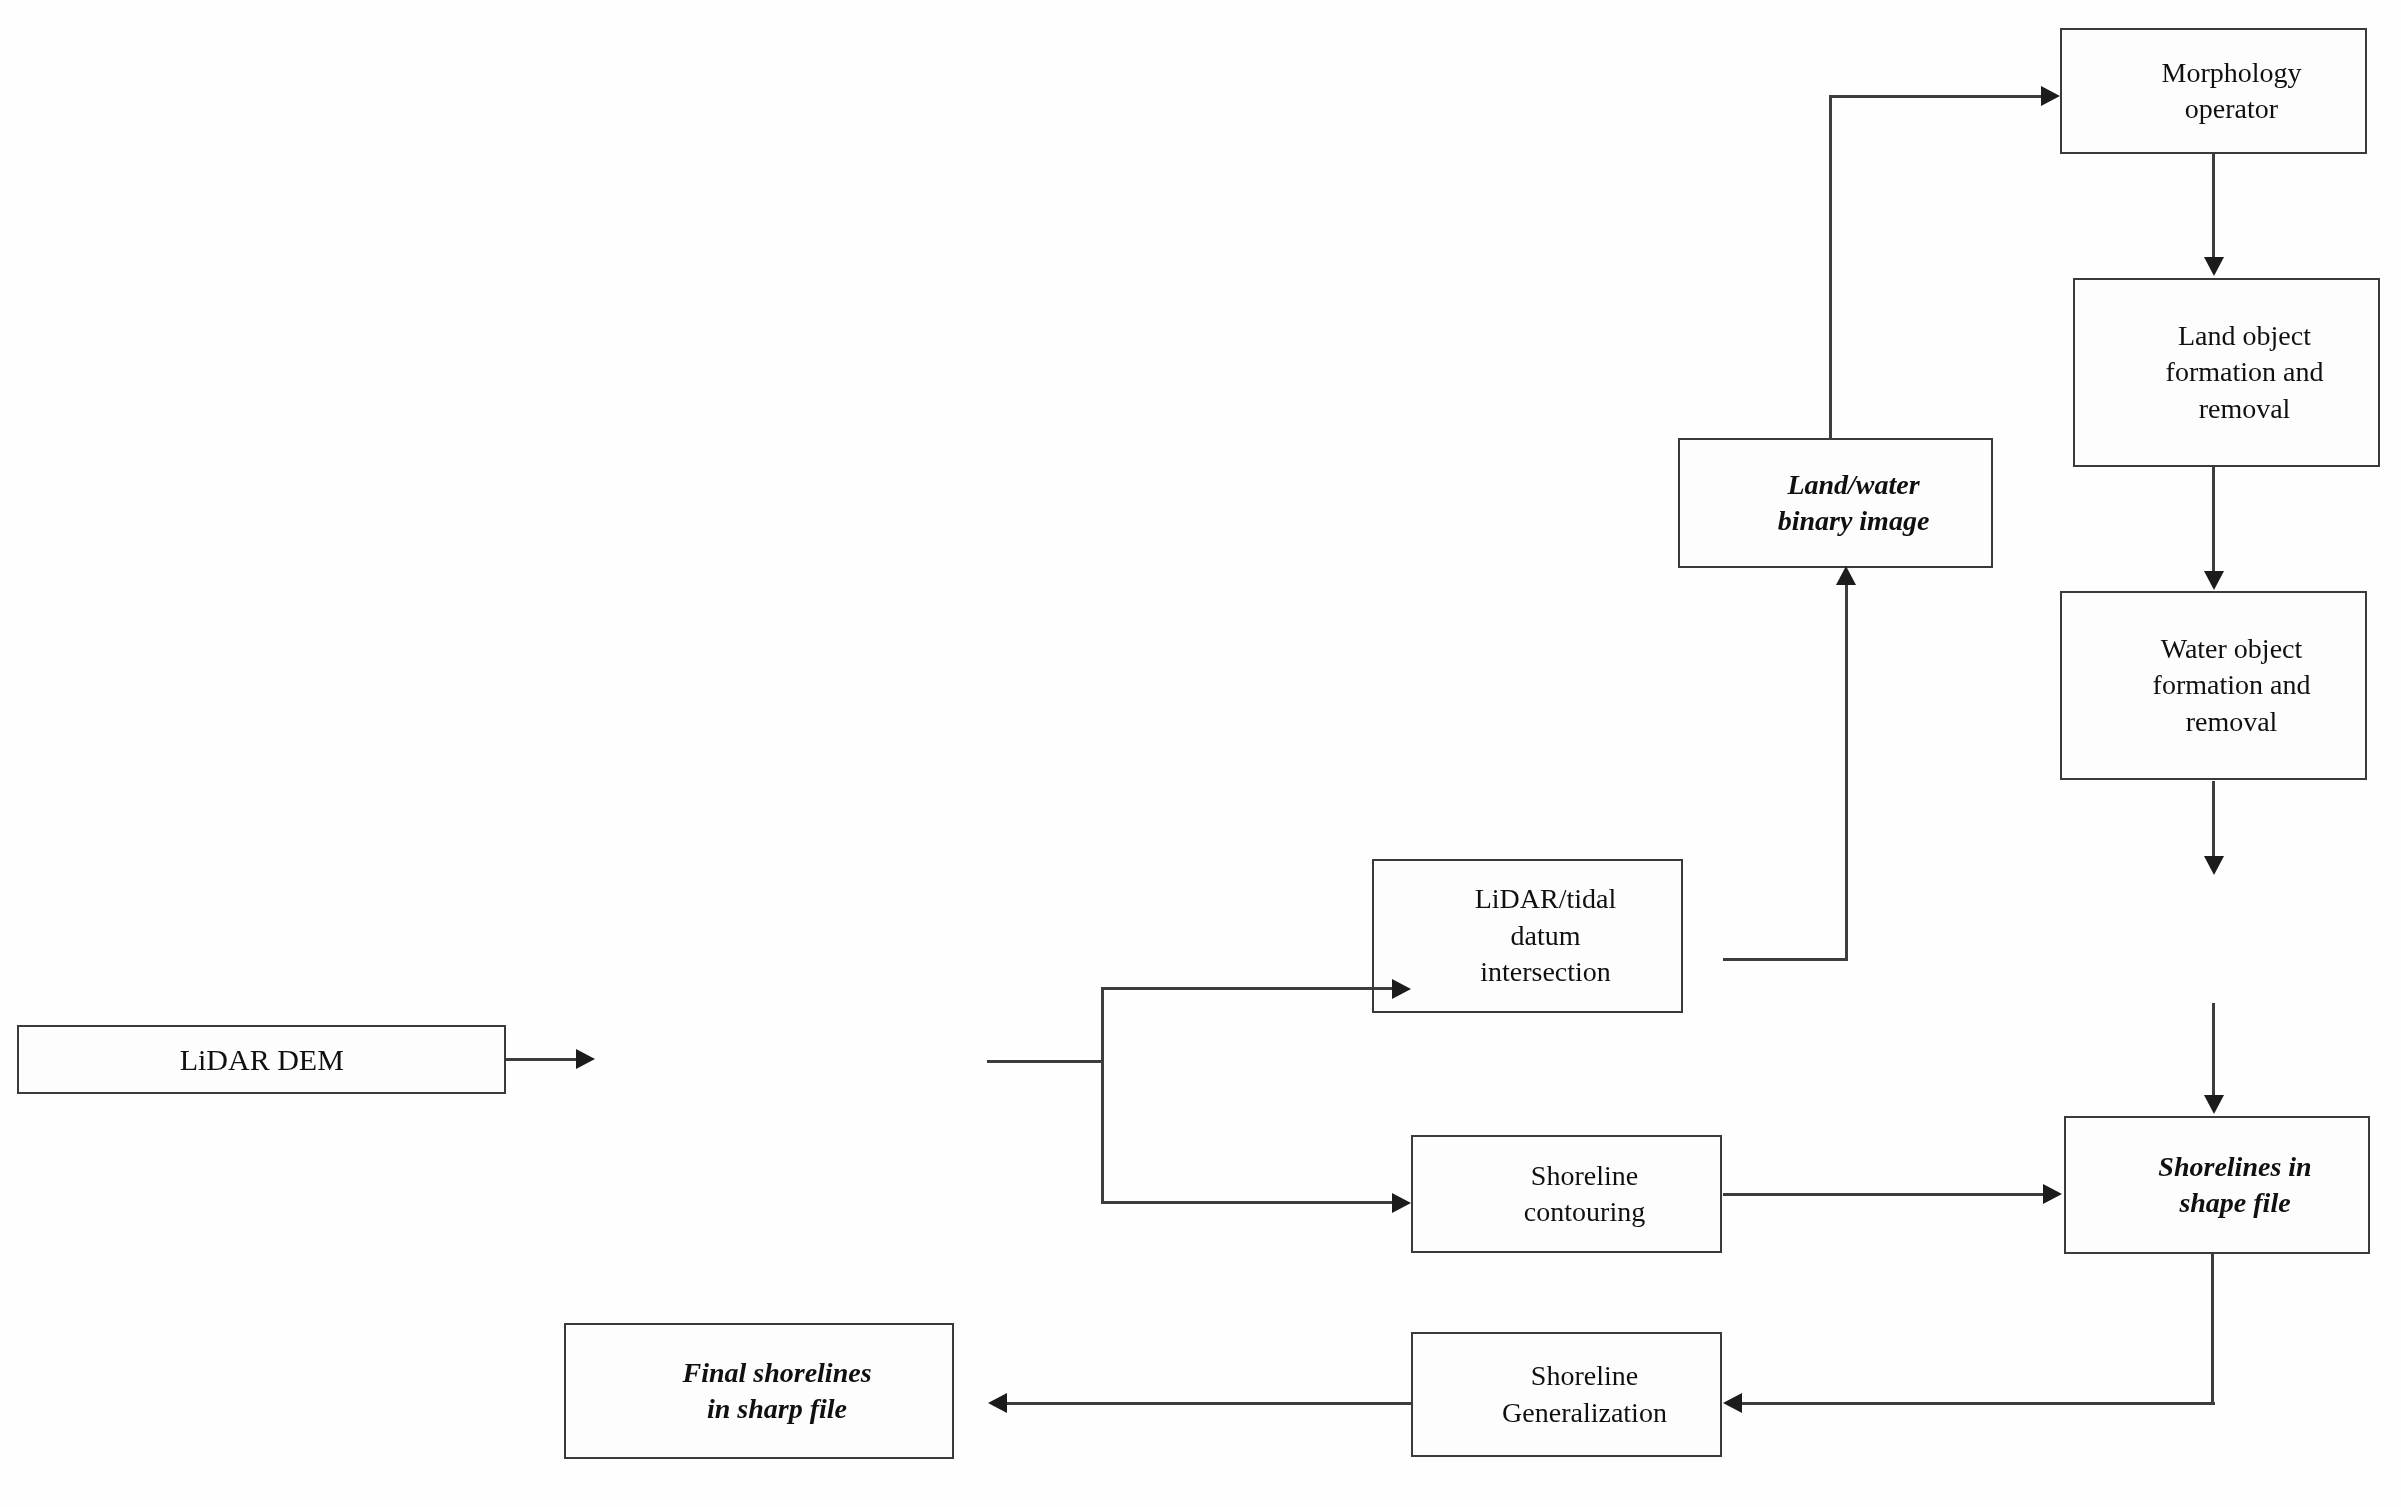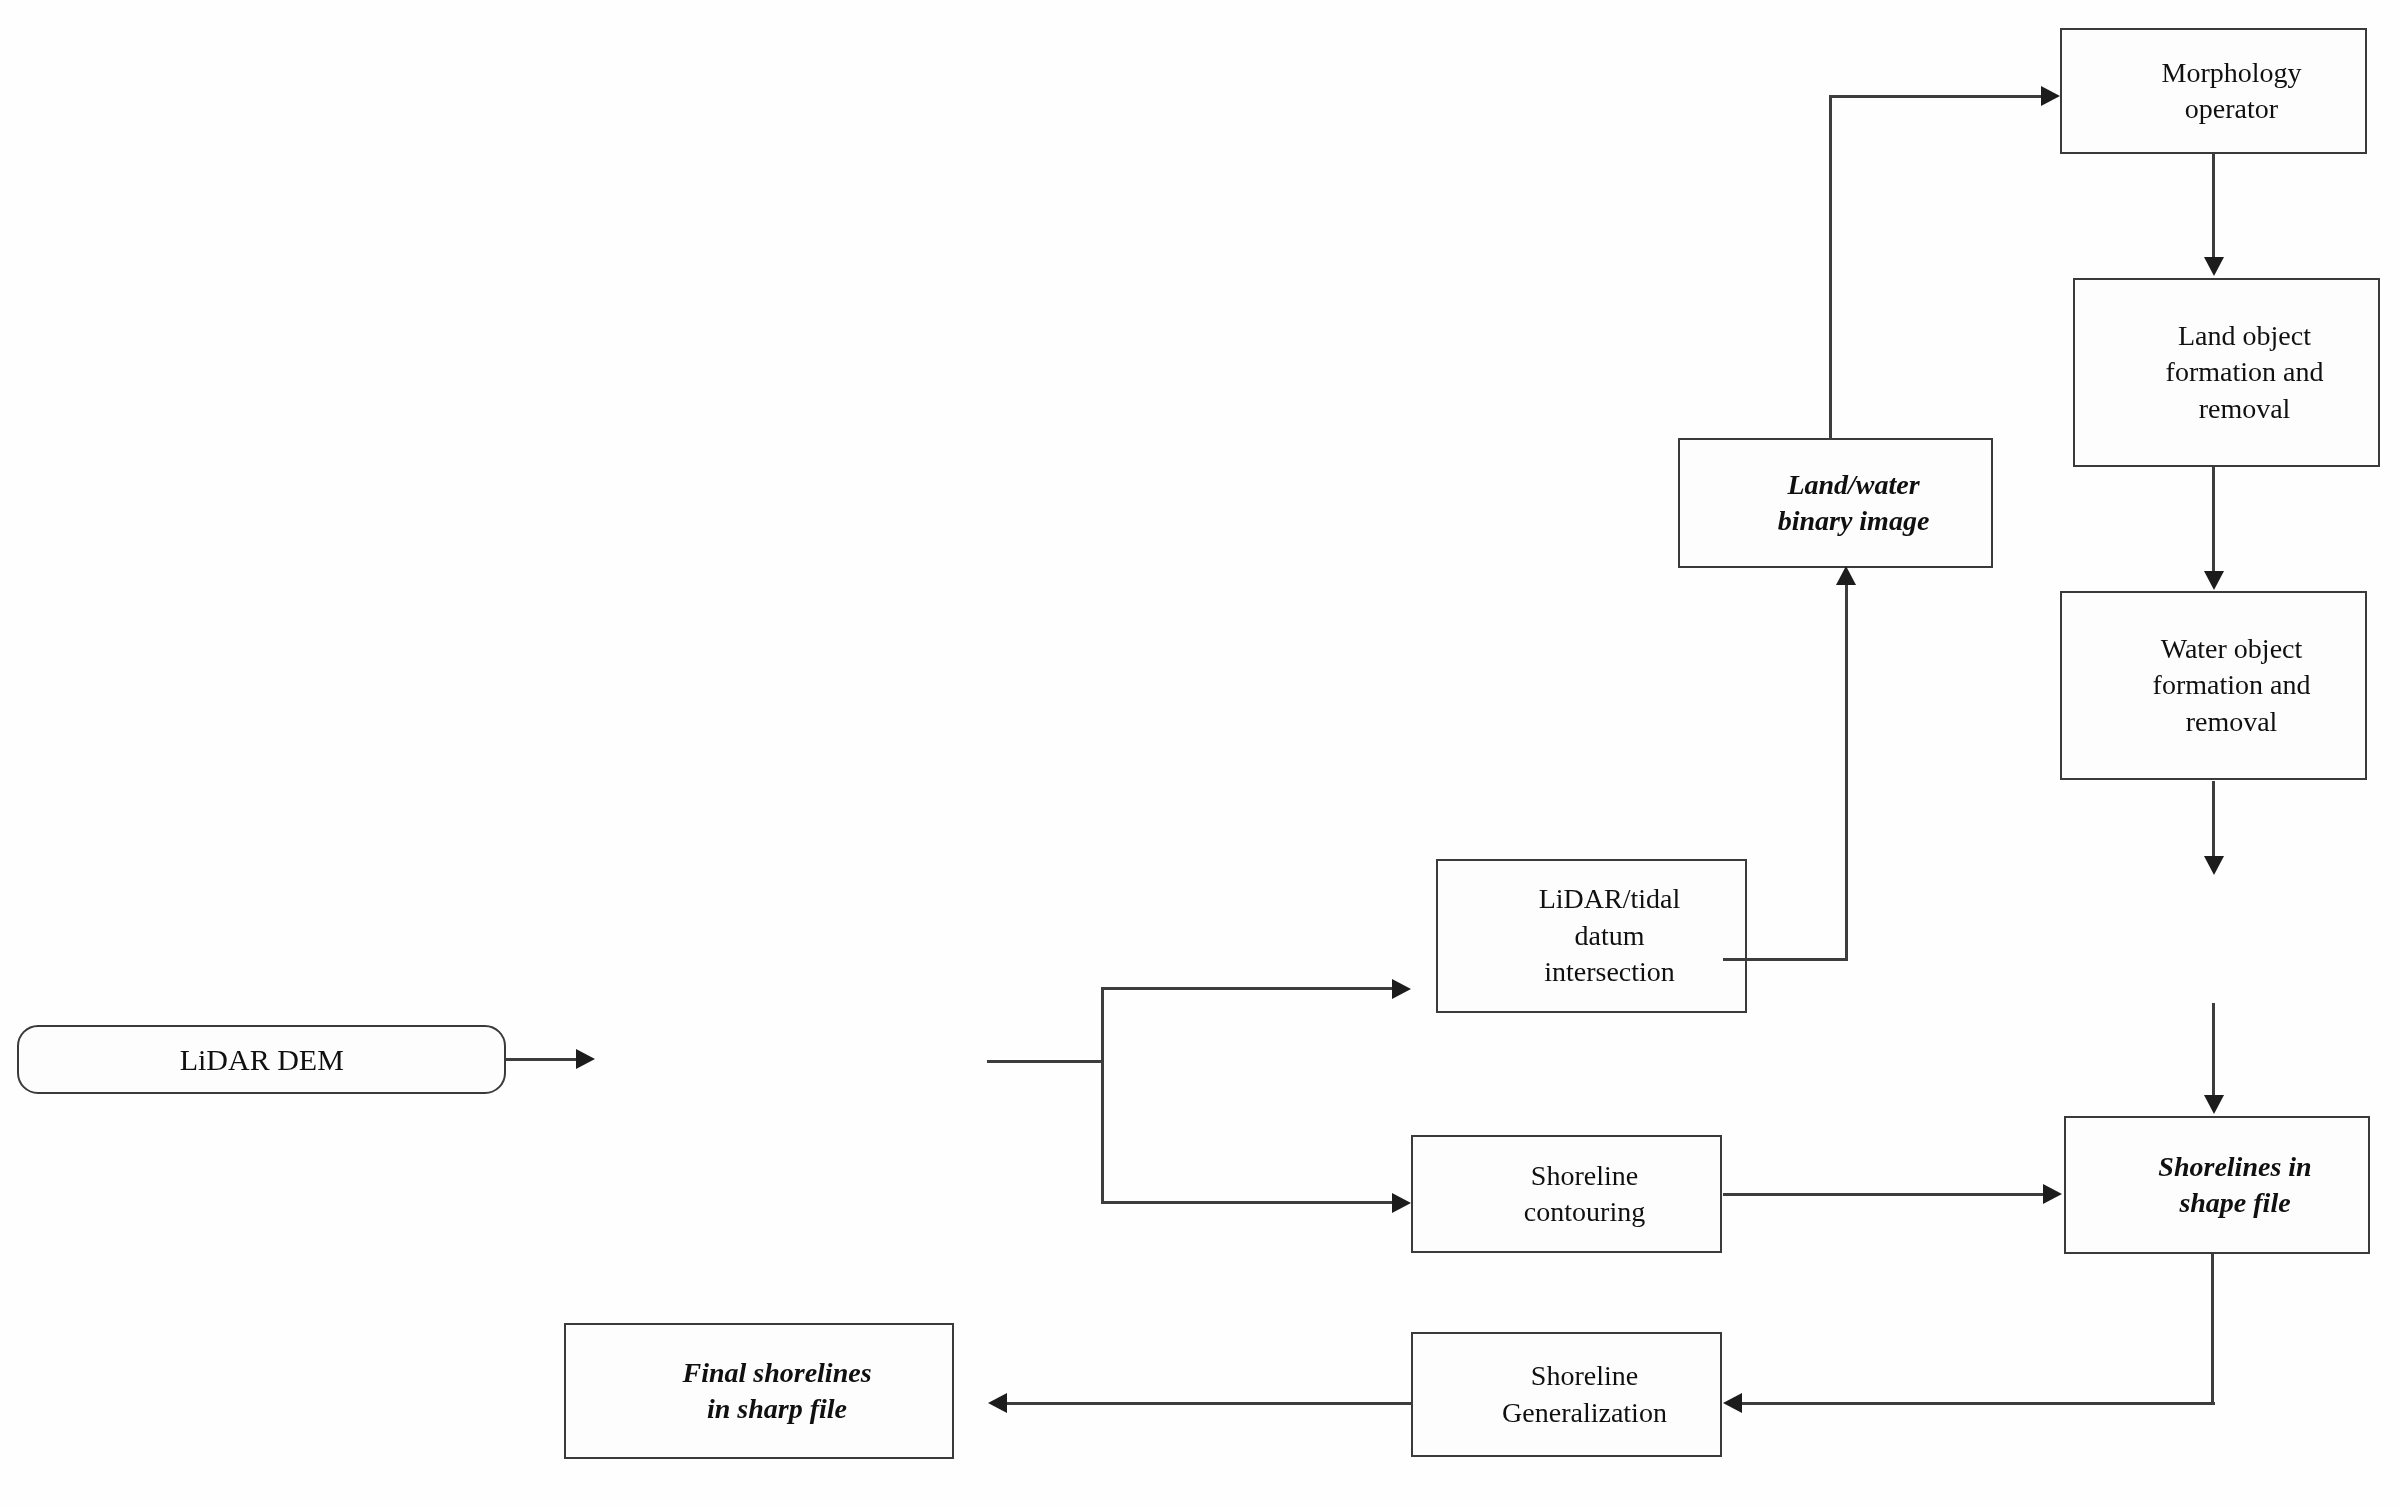--- a/index.html
+++ b/index.html
@@ -33,21 +33,21 @@
   }
   .node .label {
     display: block;
     width: 100%;
   }
   .node.bold .label {
     font-weight: bold;
     font-style: italic;
   }
   .t36 { font-size: 28px; padding-left: 44px; }
-  .t38 { font-size: 30px; border-radius: 21px; }
+  .t38 { font-size: 30px; }
 
   
   .hline, .vline {
     position: absolute;
     background: #3d3d3d;
   }
   .hline { height: 3.2px; }
   .vline { width: 3.2px; }
 
   .arrow {
@@ -79,21 +79,21 @@
 </head>
 <body>
 
 <div id="canvas">
 
   <div class="node t38" style="left:17.3px; top:1025px; width:489px; height:69px;">
     <span class="label">LiDAR DEM</span>
   </div>
 
 
-  <div class="node t36" style="left:1436px; top:859px; width:311px; height:154px;">
+  <div class="node t36" style="left:1372px; top:859px; width:311px; height:154px;">
     <span class="label">
       <span>LiDAR/tidal</span><br>
       <span>datum</span><br>
       <span>intersection</span>
     </span>
   </div>
 
   <div class="node t36" style="left:1411px; top:1135px; width:311px; height:118px;">
     <span class="label">
       <span>Shoreline</span><br>

